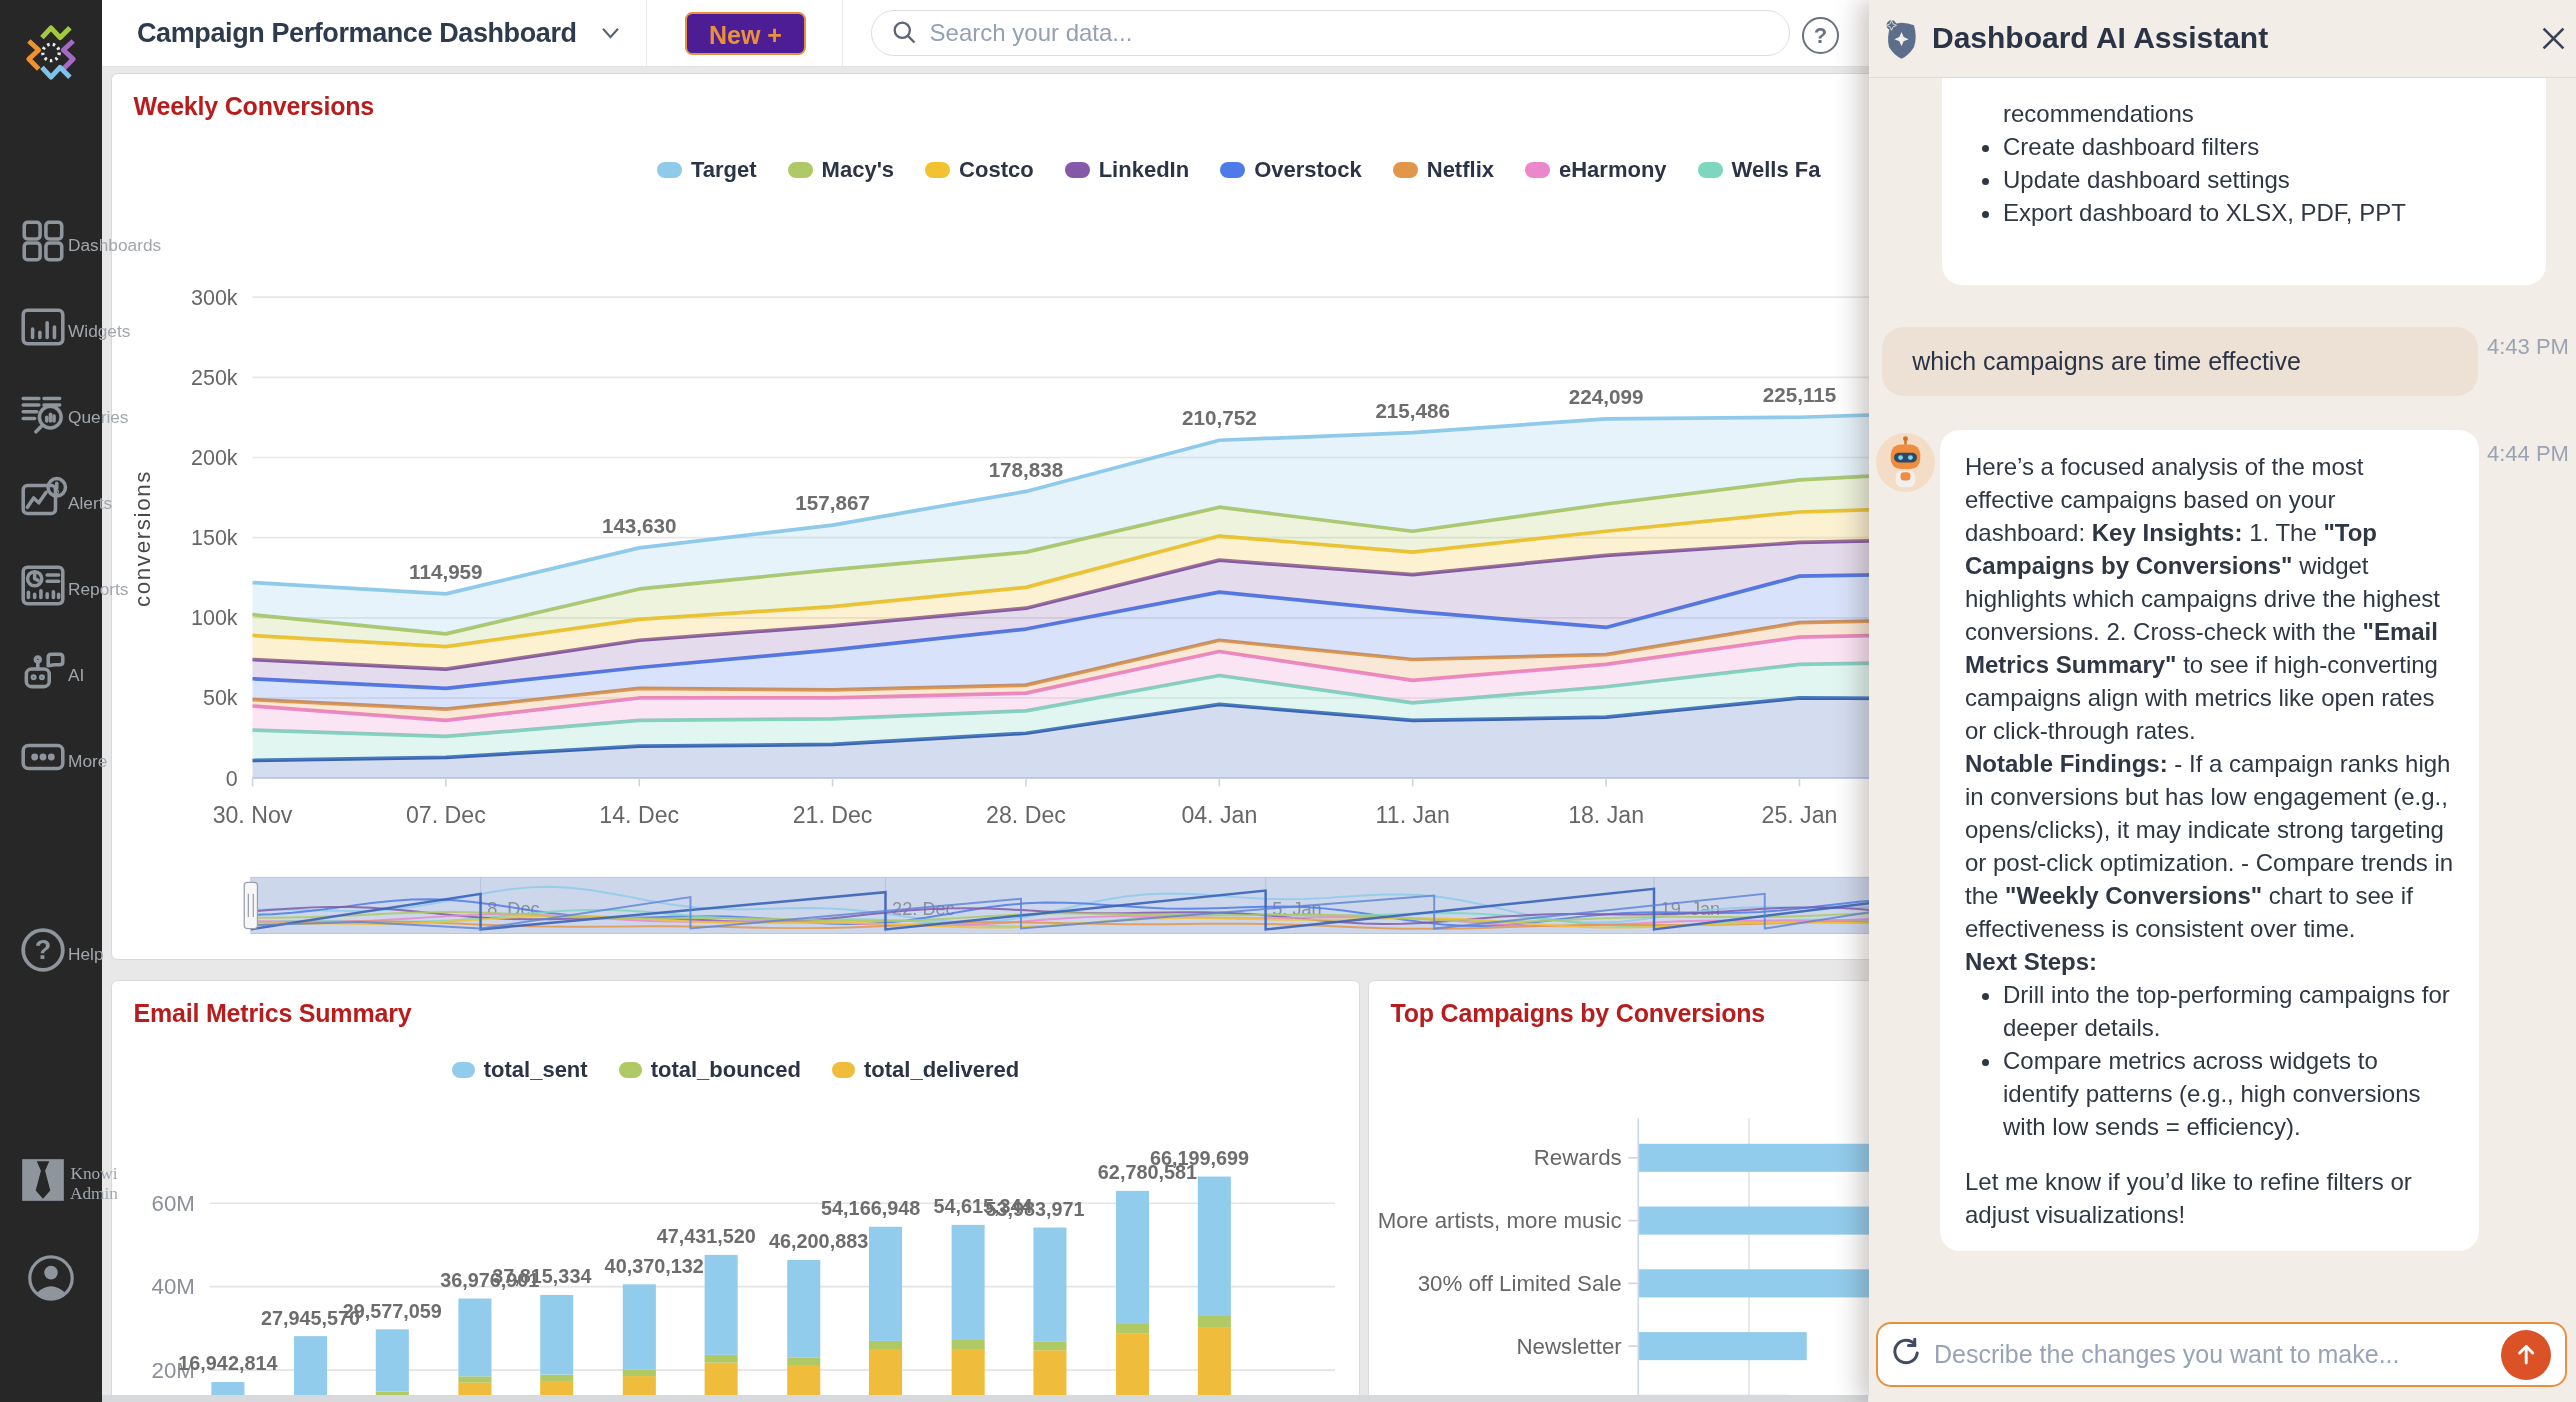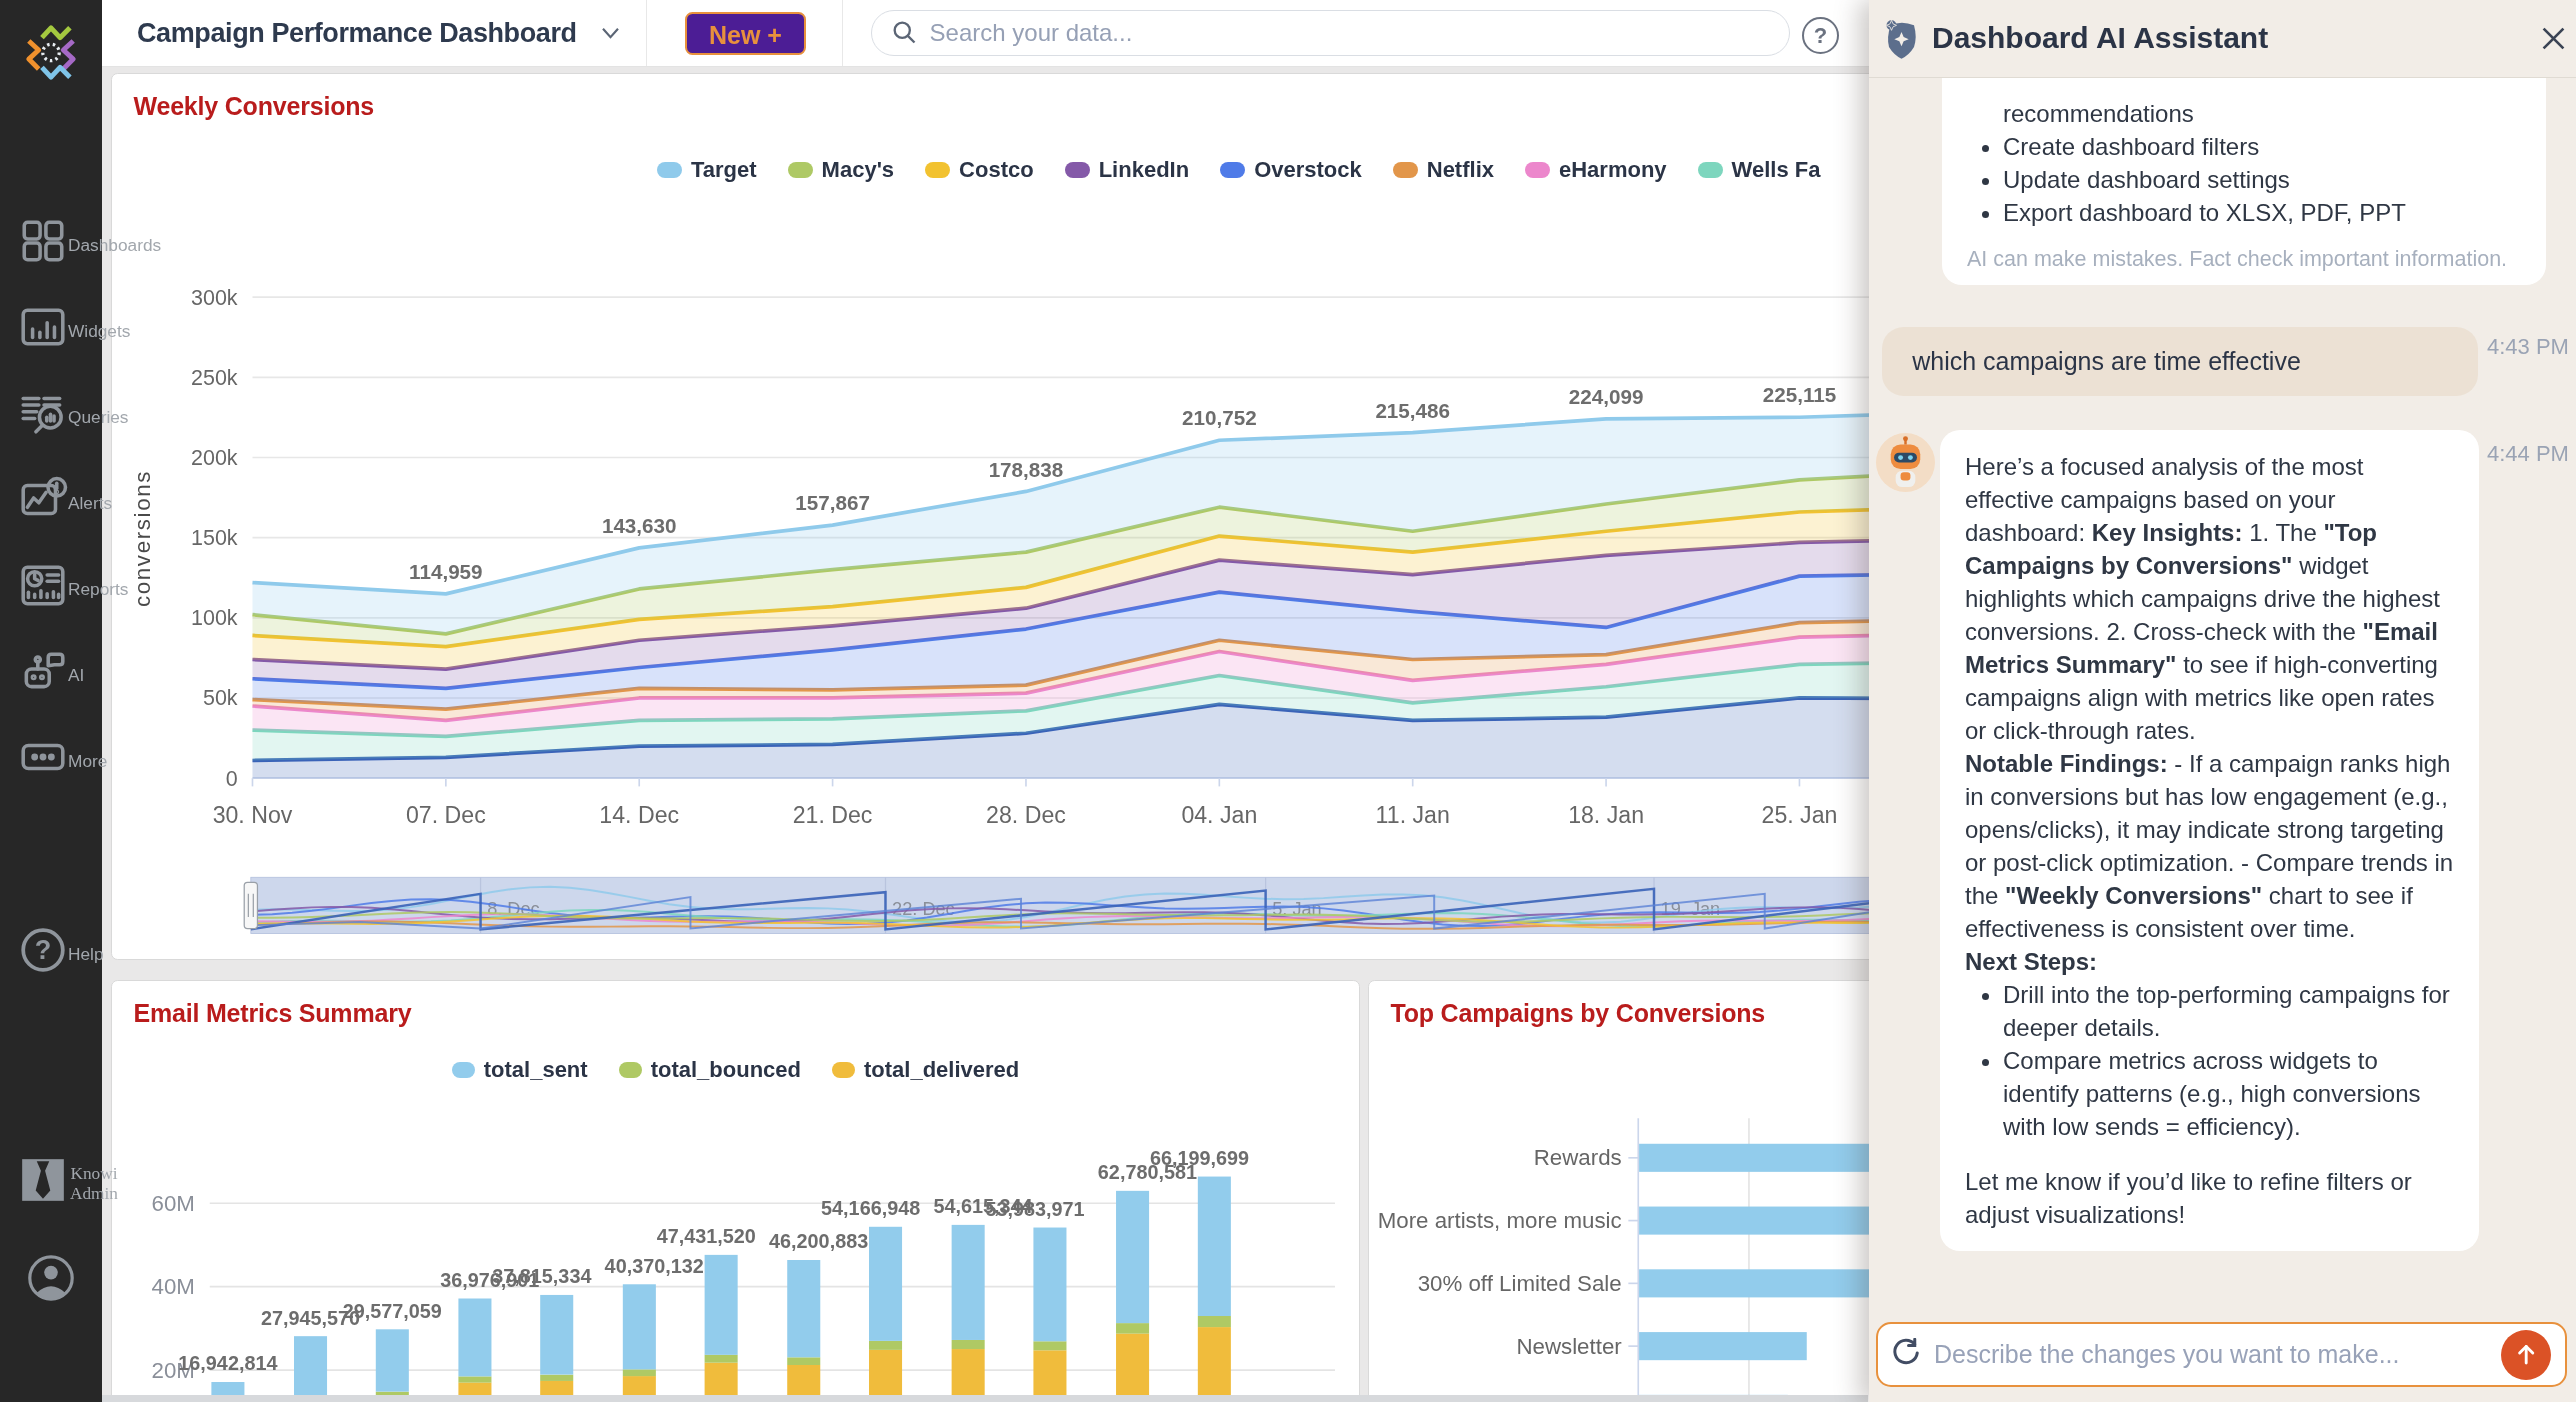--- a/index.html
+++ b/index.html
@@ -483,21 +483,20 @@
   </span>
   <div id="ai-divider"></div>
 
   <div class="msg-card" id="msg1">
       <div class="wrap-line">recommendations</div>
       <ul>
         <li>Create dashboard filters</li>
         <li>Update dashboard settings</li>
         <li>Export dashboard to XLSX, PDF, PPT</li>
       </ul>
-      <div id="msg1-footer">AI can make mistakes. Fact check important information.</div>
     </div>
   <div class="ts" id="ts1">4:43 PM</div>
   <div id="user-bubble">which campaigns are time effective</div>
   <div id="bot-avatar">
     <svg width="59" height="59" viewBox="0 0 72 72">
       <circle cx="36" cy="36" r="36" fill="#f3ddc6"></circle>
       <rect x="18" y="14" width="36" height="30" rx="12" fill="#ee8c3f"></rect>
       <rect x="22" y="24" width="28" height="12" rx="6" fill="#2c4a66"></rect>
       <circle cx="30" cy="30" r="3" fill="#7fd4f0"></circle>
         <circle cx="42" cy="30" r="3" fill="#7fd4f0"></circle>

